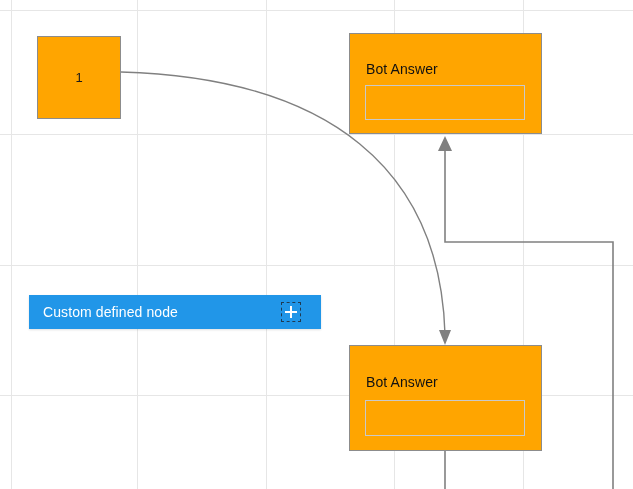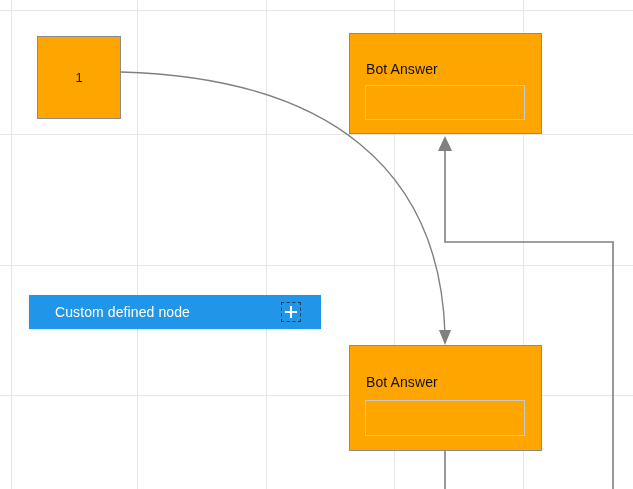--- a/index.html
+++ b/index.html
@@ -68,21 +68,21 @@
     width:292px;height:34px;
     background:#2196E8;
     box-sizing:border-box;
     display:flex;
     align-items:center;
     box-shadow:0 1px 2px rgba(0,0,0,0.12);
   }
   #custom-node-bar .label{
     color:#ffffff;
     font-size:14px;
-    margin-left:26px;
+    margin-left:14px;
     white-space:nowrap;
     letter-spacing:0.1px;
   }
   #custom-node-bar .plus-box{
     position:absolute;
     right:20px;top:7px;
     width:20px;height:20px;
     box-sizing:border-box;
     border:1px dashed #1f3a52;
     display:flex;align-items:center;justify-content:center;

